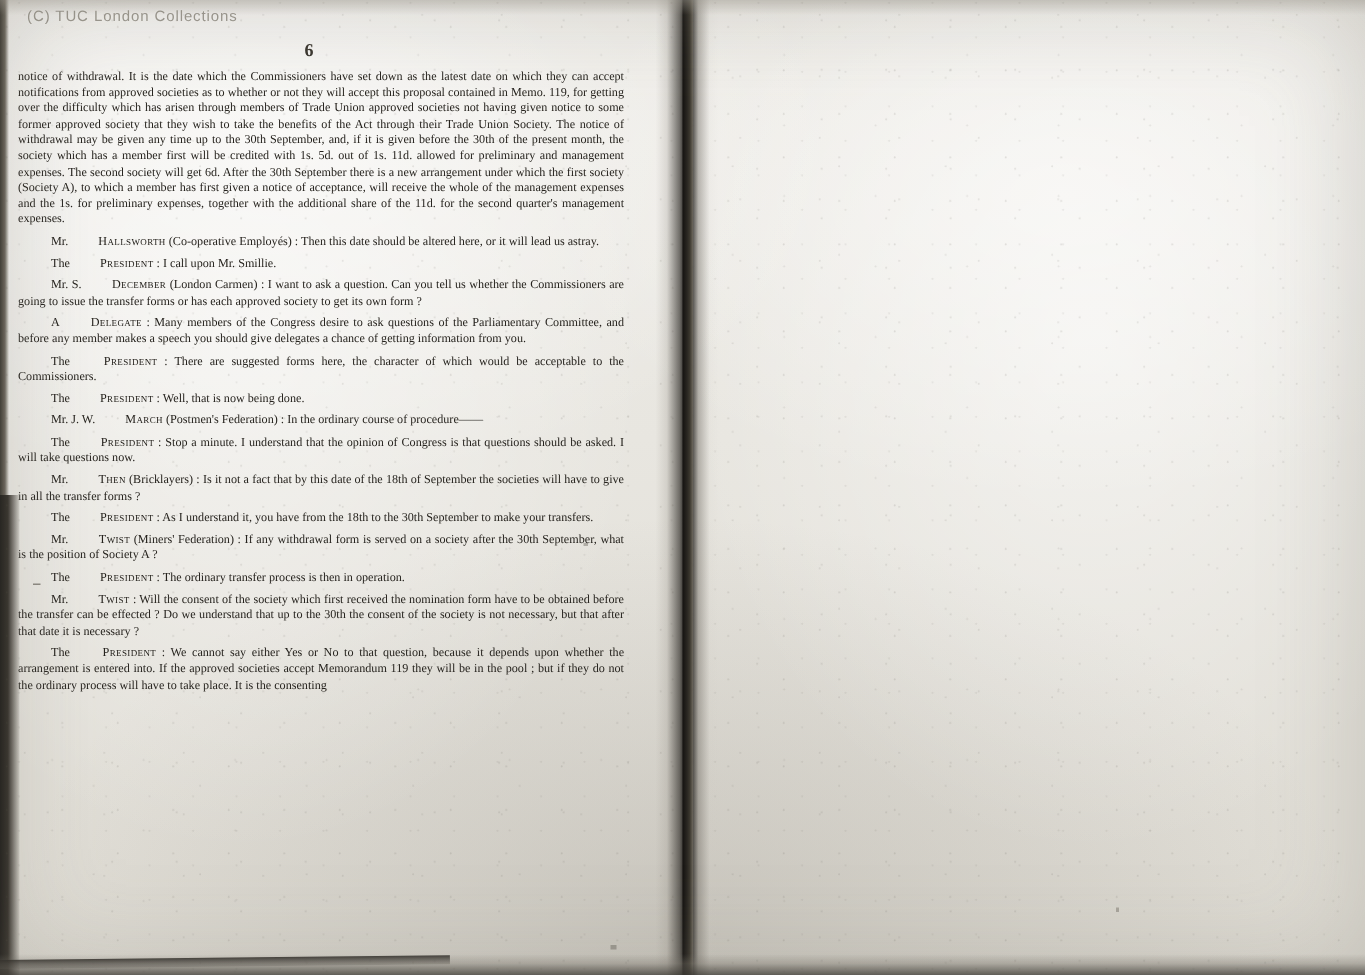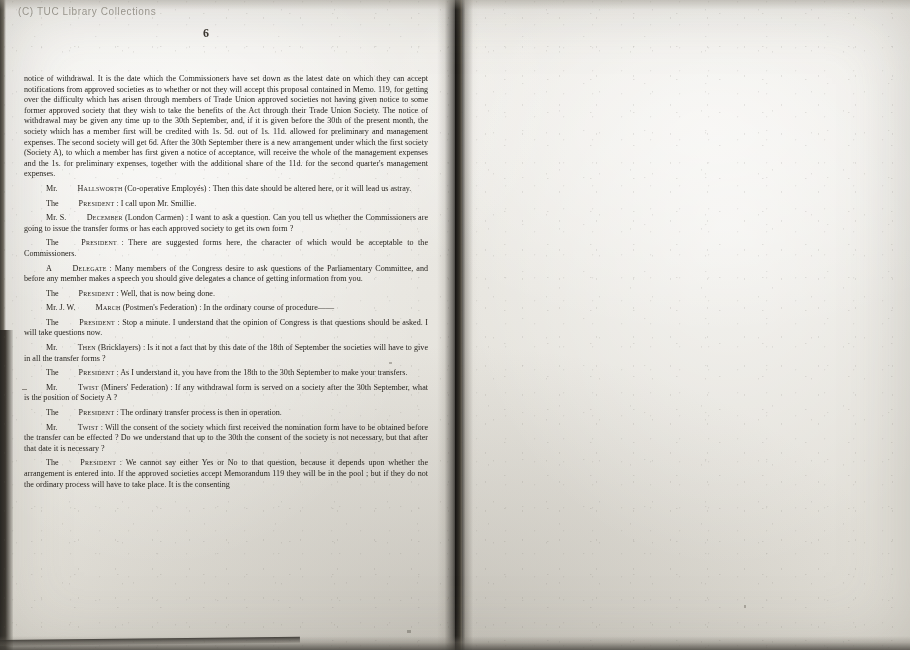--- a/index.html
+++ b/index.html
@@ -143,21 +143,21 @@
   .col {
     position: absolute;
     top: 0;
     font-size: 8.1px;
     line-height: 10.6px;
     color: #26231e;
     text-align: justify;
     -webkit-hyphens: none;
     hyphens: none;
   }
-  .col.c-left  { left: 24px;  width: 404px; padding-top: 74px; }
+  .col.c-left  { left: 12px;  width: 404px; padding-top: 46px; }
 
   p.para {
     margin: 0 0 4.0px 0;
     text-indent: 22px;
   }
   p.para.flush { text-indent: 0; }
 
   .sc {
     font-variant: small-caps;
     letter-spacing: 0.25px;
@@ -199,22 +199,22 @@
 <div id="scan">
 
   <div class="page left">
     <div class="page-tint"></div>
     <div class="folio f-left">6</div>
     <div class="col c-left" id="col-left">
         <p class="para flush">notice of withdrawal.   It is the date which the Commissioners have set down as the latest date on which they can accept notifications from approved societies as to whether or not they will accept this proposal contained in Memo. 119, for getting over the difficulty which has arisen through members of Trade Union approved societies not having given notice to some former approved society that they wish to take the benefits of the Act through their Trade Union Society.   The notice of withdrawal may be given any time up to the 30th September, and, if it is given before the 30th of the present month, the society which has a member first will be credited with 1s. 5d. out of 1s. 11d. allowed for preliminary and management expenses.   The second society will get 6d. After the 30th September there is a new arrangement under which the first society (Society A), to which a member has first given a notice of acceptance, will receive the whole of the management expenses and the 1s. for preliminary expenses, together with the additional share of the 11d. for the second quarter's management expenses.</p>
         <p class="para">Mr. <span class="sc">Hallsworth</span> (Co-operative Employés) : Then this date should be altered here, or it will lead us astray.</p>
         <p class="para">The <span class="sc">President</span> : I call upon Mr. Smillie.</p>
         <p class="para">Mr. S. <span class="sc">December</span> (London Carmen) : I want to ask a question.  Can you tell us whether the Commissioners are going to issue the transfer forms or has each approved society to get its own form ?</p>
+        <p class="para">A <span class="sc">Delegate</span> : Many members of the Congress desire to ask questions of the Parliamentary Committee, and before any member makes a speech you should give delegates a chance of getting information from you.</p>
         <p class="para">The <span class="sc">President</span> : There are suggested forms here, the character of which would be acceptable to the Commissioners.</p>
-        <p class="para">A <span class="sc">Delegate</span> : Many members of the Congress desire to ask questions of the Parliamentary Committee, and before any member makes a speech you should give delegates a chance of getting information from you.</p>
         <p class="para">The <span class="sc">President</span> : Well, that is now being done.</p>
         <p class="para">Mr. J. W. <span class="sc">March</span> (Postmen's Federation) : In the ordinary course of procedure——</p>
         <p class="para">The <span class="sc">President</span> : Stop a minute.   I understand that the opinion of Congress is that questions should be asked.   I will take questions now.</p>
         <p class="para">Mr. <span class="sc">Then</span> (Bricklayers) : Is it not a fact that by this date of the 18th of September the societies will have to give in all the transfer forms ?</p>
         <p class="para">The <span class="sc">President</span> : As I understand it, you have from the 18th to the 30th September to make your transfers.</p>
         <p class="para">Mr. <span class="sc">Twist</span> (Miners' Federation) : If any withdrawal form is served on a society after the 30th September, what is the position of Society A ?</p>
         <p class="para">The <span class="sc">President</span> : The ordinary transfer process is then in operation.</p>
         <p class="para">Mr. <span class="sc">Twist</span> : Will the consent of the society which first received the nomination form have to be obtained before the transfer can be effected ?   Do we understand that up to the 30th the consent of the society is not necessary, but that after that date it is necessary ?</p>
         <p class="para">The <span class="sc">President</span> : We cannot say either Yes or No to that question, because it depends upon whether the arrangement is entered into.  If the approved societies accept Memorandum 119 they will be in the pool ; but if they do not the ordinary process will have to take place.  It is the consenting</p>
       </div>
@@ -231,17 +231,17 @@
   <div id="edge-left-lower"></div>
   <div id="edge-top"></div>
   <div id="edge-bottom"></div>
   <div id="edge-bottom-left-bar"></div>
 
   <div class="stray" style="left:22px;  top:389px; width:5px; height:1px;"></div>
   <div class="stray" style="left:407px; top:630px; width:4px; height:3px; opacity:.5;"></div>
   <div class="stray" style="left:389px; top:362px; width:3px; height:2px; opacity:.45;"></div>
   <div class="stray" style="left:744px; top:605px; width:2px; height:3px; opacity:.45;"></div>
 
-  <div id="watermark">(C) TUC Library Collections</div>
+  <div id="watermark">(C) TUC London Collections</div>
 
   <div id="speckle"></div>
   <div id="blur-soft"></div>
 </div>
 
 </body></html>

